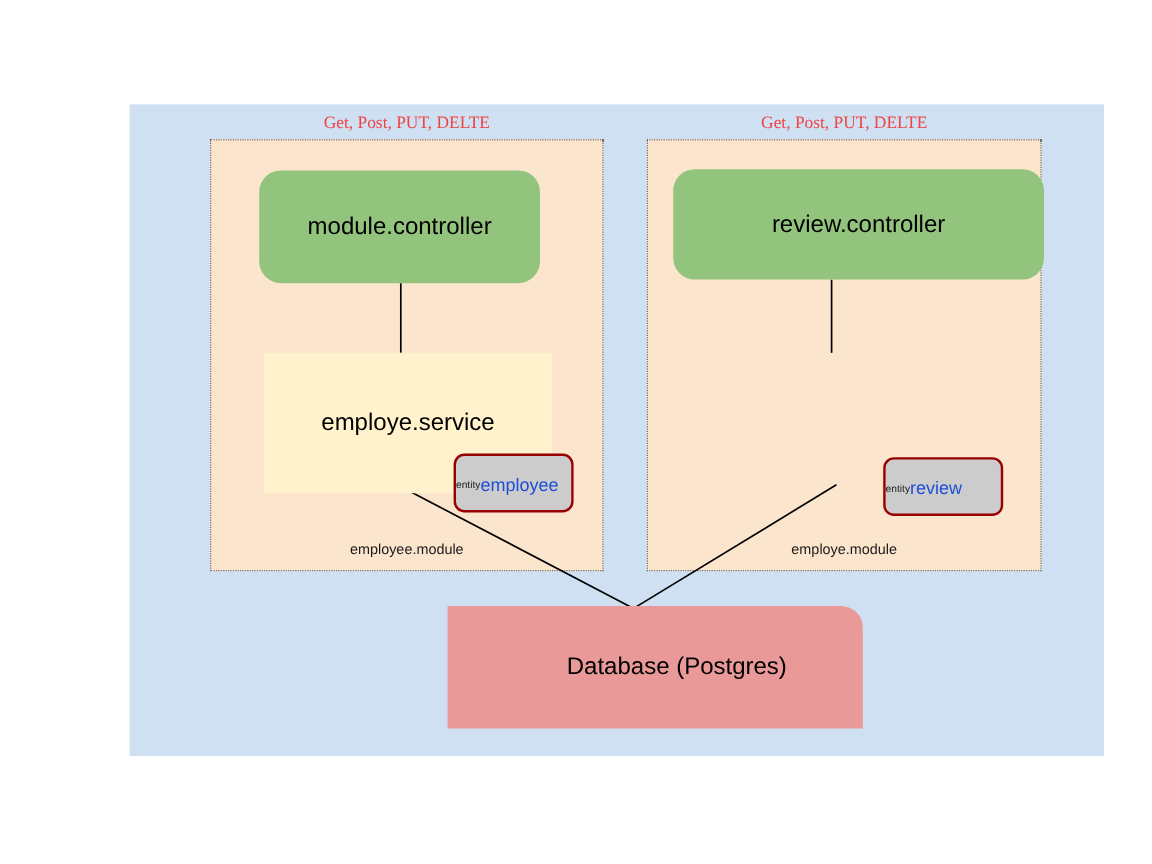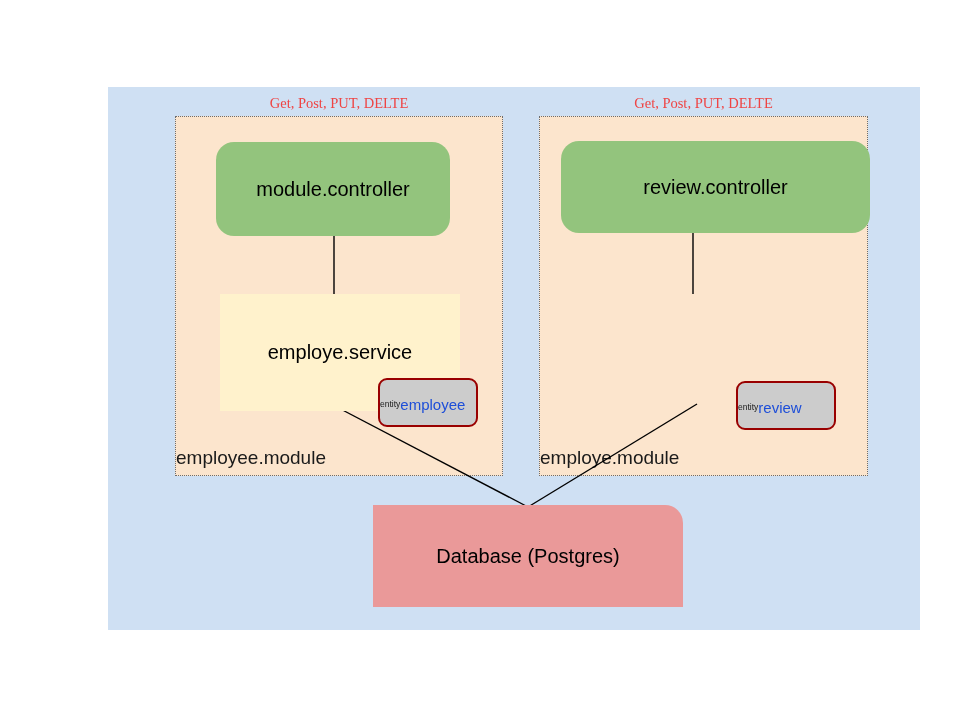--- a/index.html
+++ b/index.html
@@ -49,22 +49,22 @@
     top: 116px;
     width: 329px;
     height: 360px;
   }
 
   .module-label {
     position: absolute;
     left: 0;
     right: 0;
     bottom: 8px;
-    text-align: left;
-    font-size: 19px;
+    text-align: center;
+    font-size: 12px;
     color: #1a1a1a;
     line-height: 18px;
   }
 
   
   .api-caption {
     position: absolute;
     text-align: center;
     font-size: 14.5px;
     color: #ef4444;
@@ -174,20 +174,21 @@
     top: 505px;
     width: 310px;
     height: 102px;
     background: #ea9999;
     border-radius: 0 18px 0 0;
     display: flex;
     align-items: center;
     justify-content: center;
     font-size: 20px;
     color: #000000;
+    padding-left: 36px;
   }
 
   
   .connectors {
     position: absolute;
     left: 0;
     top: 0;
     width: 960px;
     height: 720px;
     pointer-events: none;

